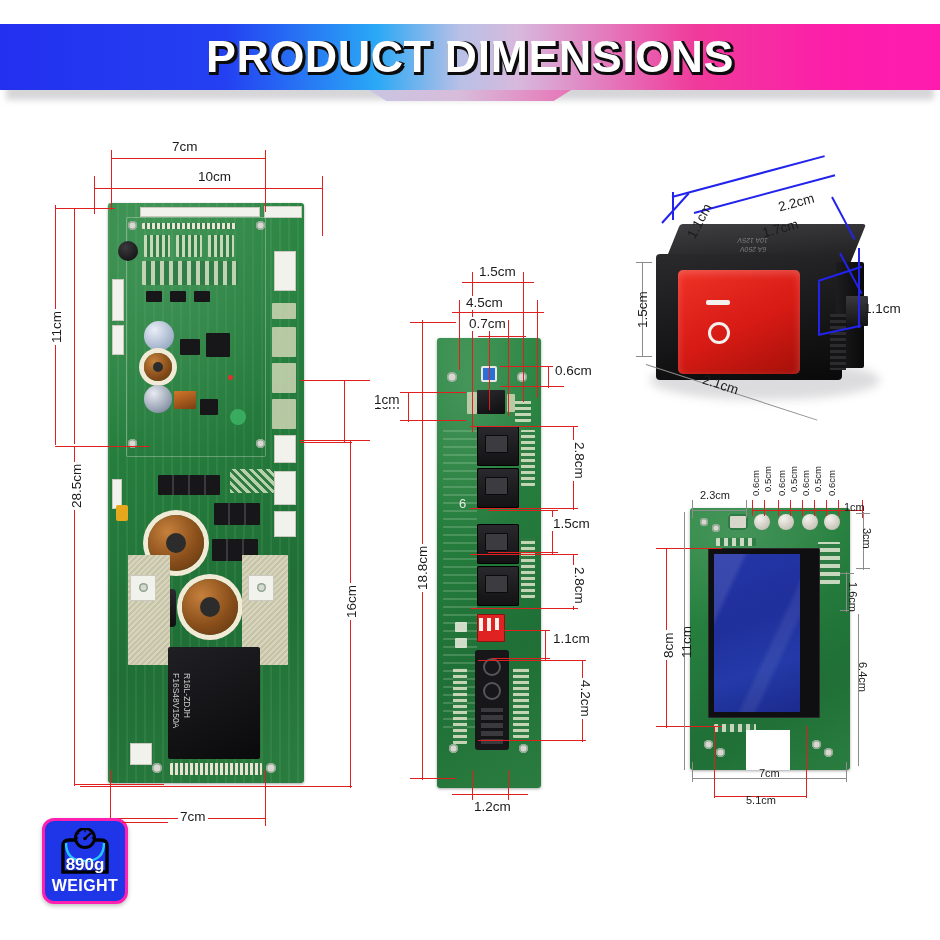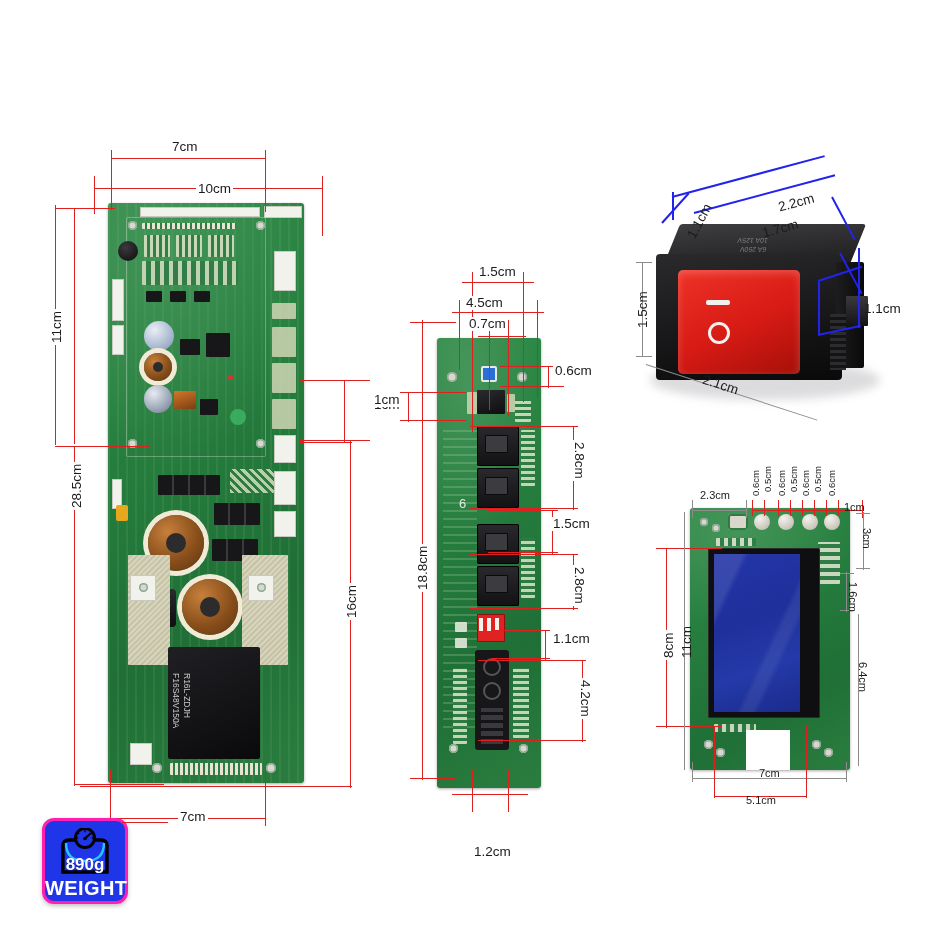--- a/index.html
+++ b/index.html
@@ -110,27 +110,33 @@
 
   
   .wbadge{position:absolute;left:42px;top:818px;width:80px;height:80px;
        background:#1f35e8;border:3px solid #ff1fb0;border-radius:12px;
        box-shadow:0 2px 4px rgba(0,0,0,.25);}
   .scale-ico{position:absolute;left:12px;top:7px;width:56px;height:46px;}
   .wg-val{position:absolute;left:0;top:34px;width:80px;text-align:center;
        font-size:17px;font-weight:bold;color:#ffffff;
        text-shadow:0 1px 0 #0b1a78;}
   .wg-lbl{position:absolute;left:0;top:56px;width:80px;text-align:center;
-       font-size:20px;font-weight:bold;color:#ffffff;letter-spacing:.4px;}
+       font-size:16px;font-weight:bold;color:#ffffff;letter-spacing:.4px;}
 </style>
 </head>
 <body>
 
 <div id="stage">
 
+  <div class="banner-wrap">
+    <div class="banner-shadow"></div>
+    <div class="banner"></div>
+    <div class="banner-notch"></div>
+    <div class="banner-title">PRODUCT DIMENSIONS</div>
+  </div>
 
   <div>
 
     <div class="pcb" style="left:108px;top:203px;width:196px;height:580px;">
       <div class="trace" style="left:0;top:0;width:100%;height:100%;
            background:repeating-linear-gradient(90deg,rgba(170,205,160,.10) 0 2px,transparent 2px 9px);"></div>
 
       <div style="position:absolute;left:18px;top:14px;width:140px;height:240px;
            background:linear-gradient(150deg,#35955030,#1e6c3430);
            box-shadow:inset 0 0 0 1px rgba(225,235,220,.35);border-radius:2px;"></div>
@@ -237,21 +243,21 @@
     <div class="dl v" style="left:350px;top:440px;height:348px;"></div>
     <div class="dl h" style="left:300px;top:442px;width:52px;"></div>
     <div class="dl h" style="left:300px;top:786px;width:52px;"></div>
 
     <div class="dl v" style="left:110px;top:770px;height:56px;"></div>
     <div class="dl v" style="left:265px;top:770px;height:56px;"></div>
     <div class="dl h" style="left:110px;top:818px;width:156px;"></div>
     <div class="dl h" style="left:80px;top:786px;width:270px;"></div>
 
     <span class="lab" style="left:170px;top:140px;">7cm</span>
-    <span class="lab" style="left:196px;top:182px;">10cm</span>
+    <span class="lab" style="left:196px;top:170px;">10cm</span>
     <span class="lab rot" style="left:50px;top:345px;">11cm</span>
     <span class="lab rot" style="left:70px;top:510px;">28.5cm</span>
     <span class="lab" style="left:372px;top:398px;">1cm</span>
     <span class="lab rot" style="left:345px;top:620px;">16cm</span>
     <span class="lab" style="left:178px;top:810px;">7cm</span>
   </div>
 
   <div>
 
     <div class="pcb" style="left:437px;top:338px;width:104px;height:450px;">
@@ -353,21 +359,21 @@
     <span class="lab" style="left:464px;top:296px;">4.5cm</span>
     <span class="lab" style="left:467px;top:317px;">0.7cm</span>
     <span class="lab" style="left:553px;top:364px;">0.6cm</span>
     <span class="lab" style="left:372px;top:393px;">1cm</span>
     <span class="lab rot90" style="left:586px;top:440px;">2.8cm</span>
     <span class="lab" style="left:551px;top:517px;">1.5cm</span>
     <span class="lab rot90" style="left:586px;top:565px;">2.8cm</span>
     <span class="lab" style="left:551px;top:632px;">1.1cm</span>
     <span class="lab rot90" style="left:592px;top:678px;">4.2cm</span>
     <span class="lab rot" style="left:416px;top:592px;">18.8cm</span>
-    <span class="lab" style="left:472px;top:800px;margin-top:45px;">1.2cm</span>
+    <span class="lab" style="left:472px;top:800px;">1.2cm</span>
   </div>
 
   <div>
 
     <div class="rock-shadow" style="left:650px;top:360px;width:230px;height:40px;"></div>
 
     <div class="rock-body" style="left:640px;top:218px;width:230px;height:170px;">
 
       <div class="rock-top" style="left:28px;top:6px;width:186px;height:60px;
            background:linear-gradient(175deg,#3e3e41,#121214);"></div>

